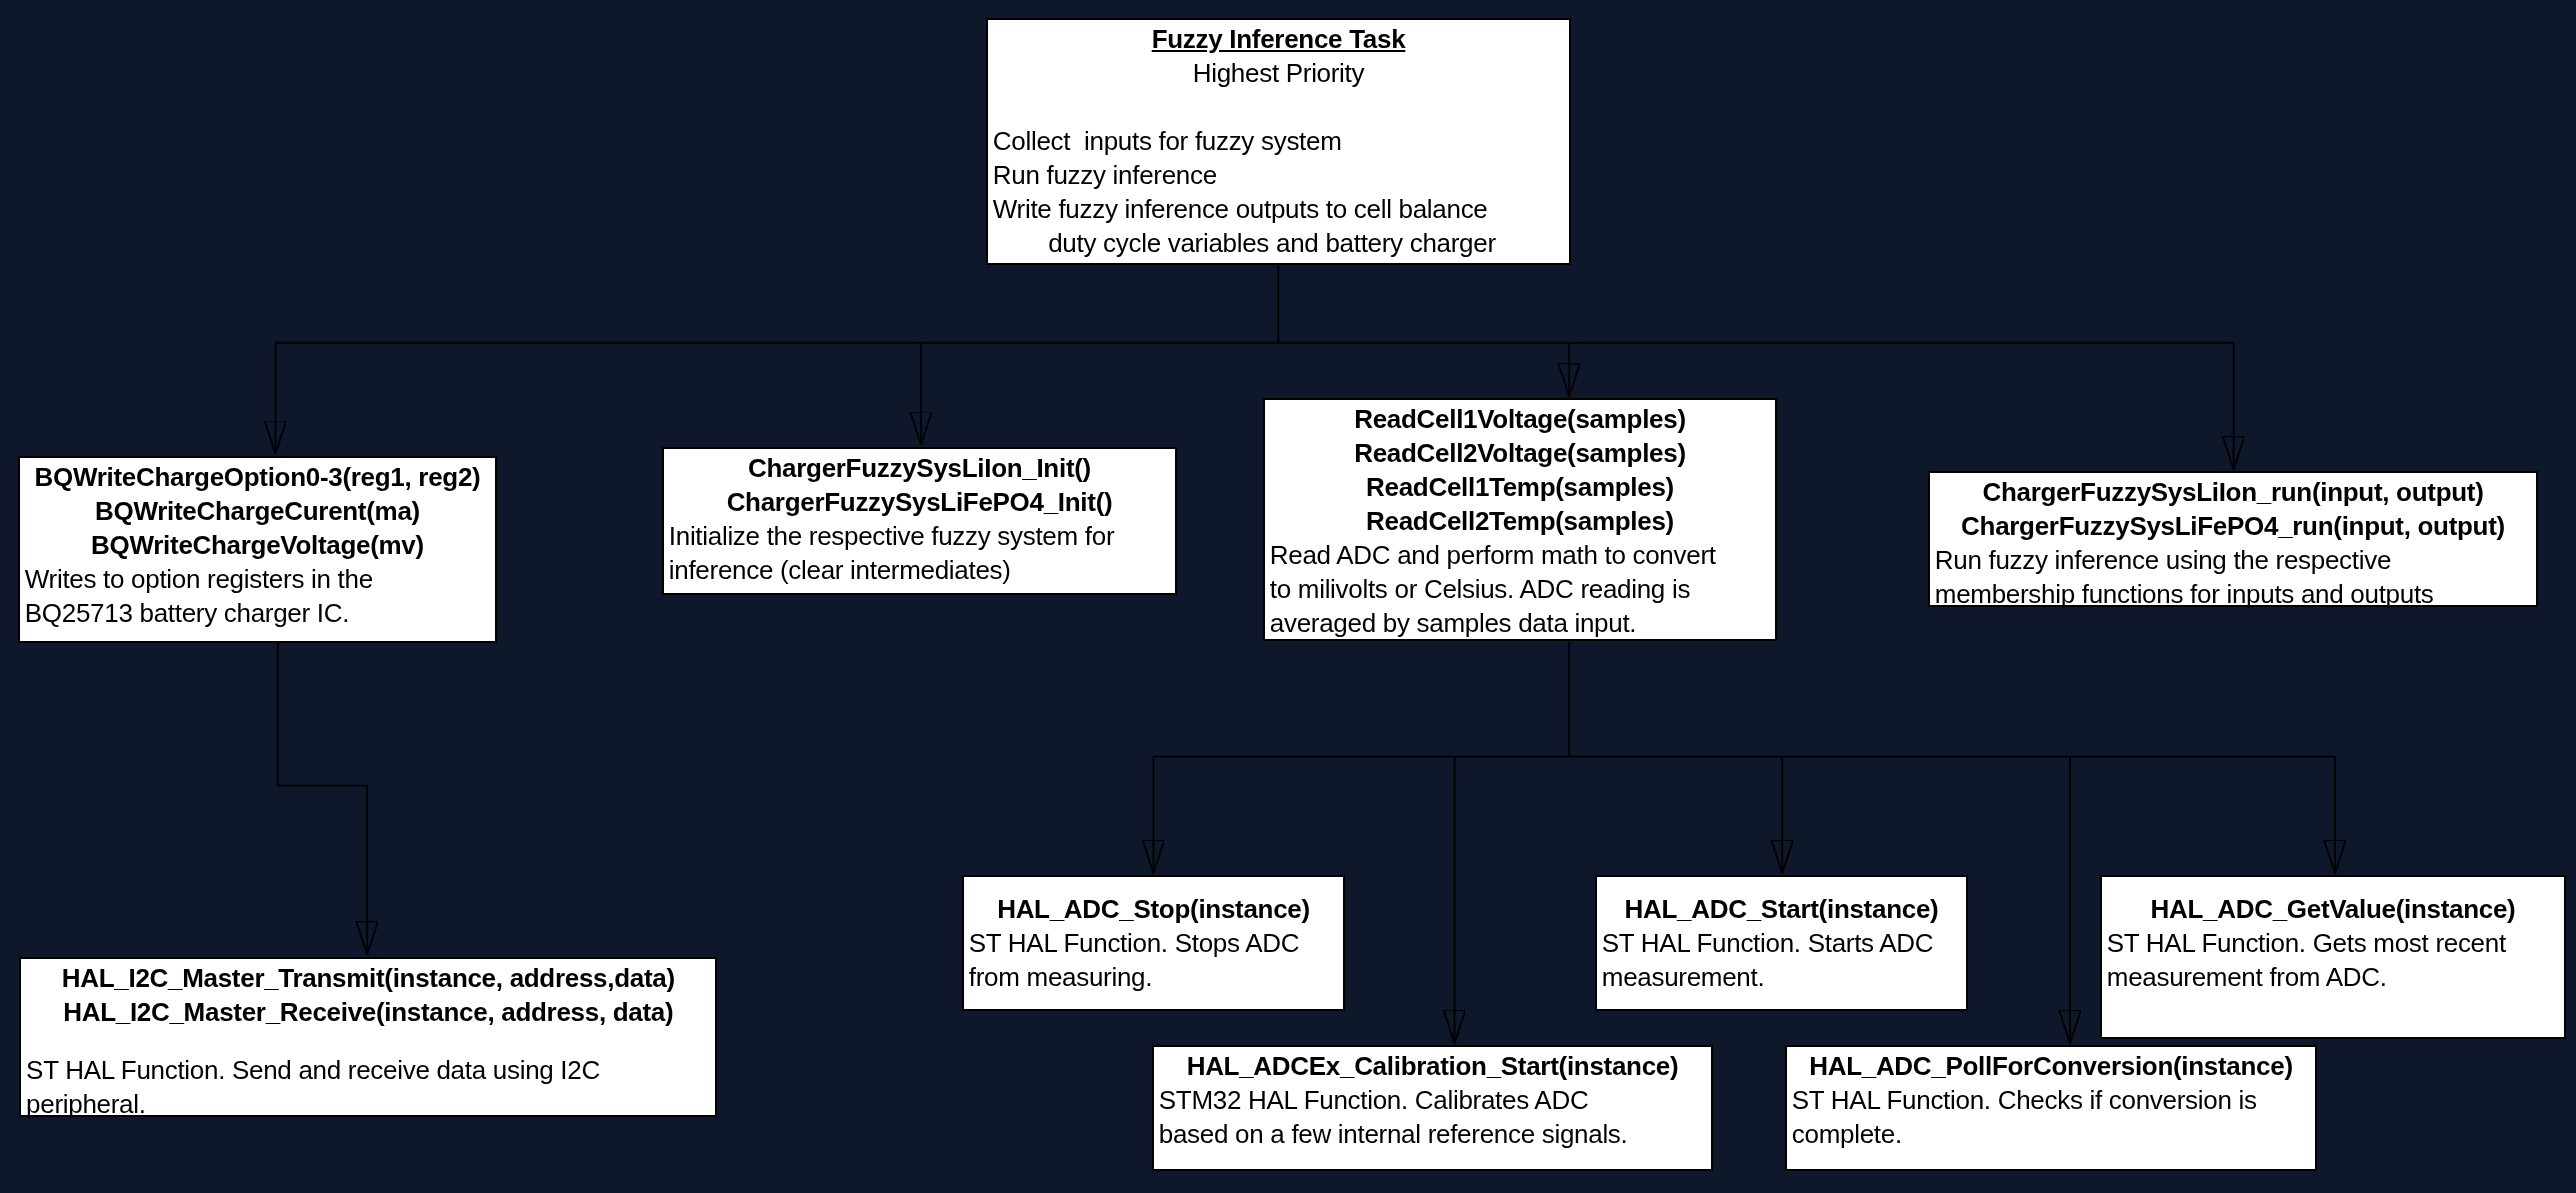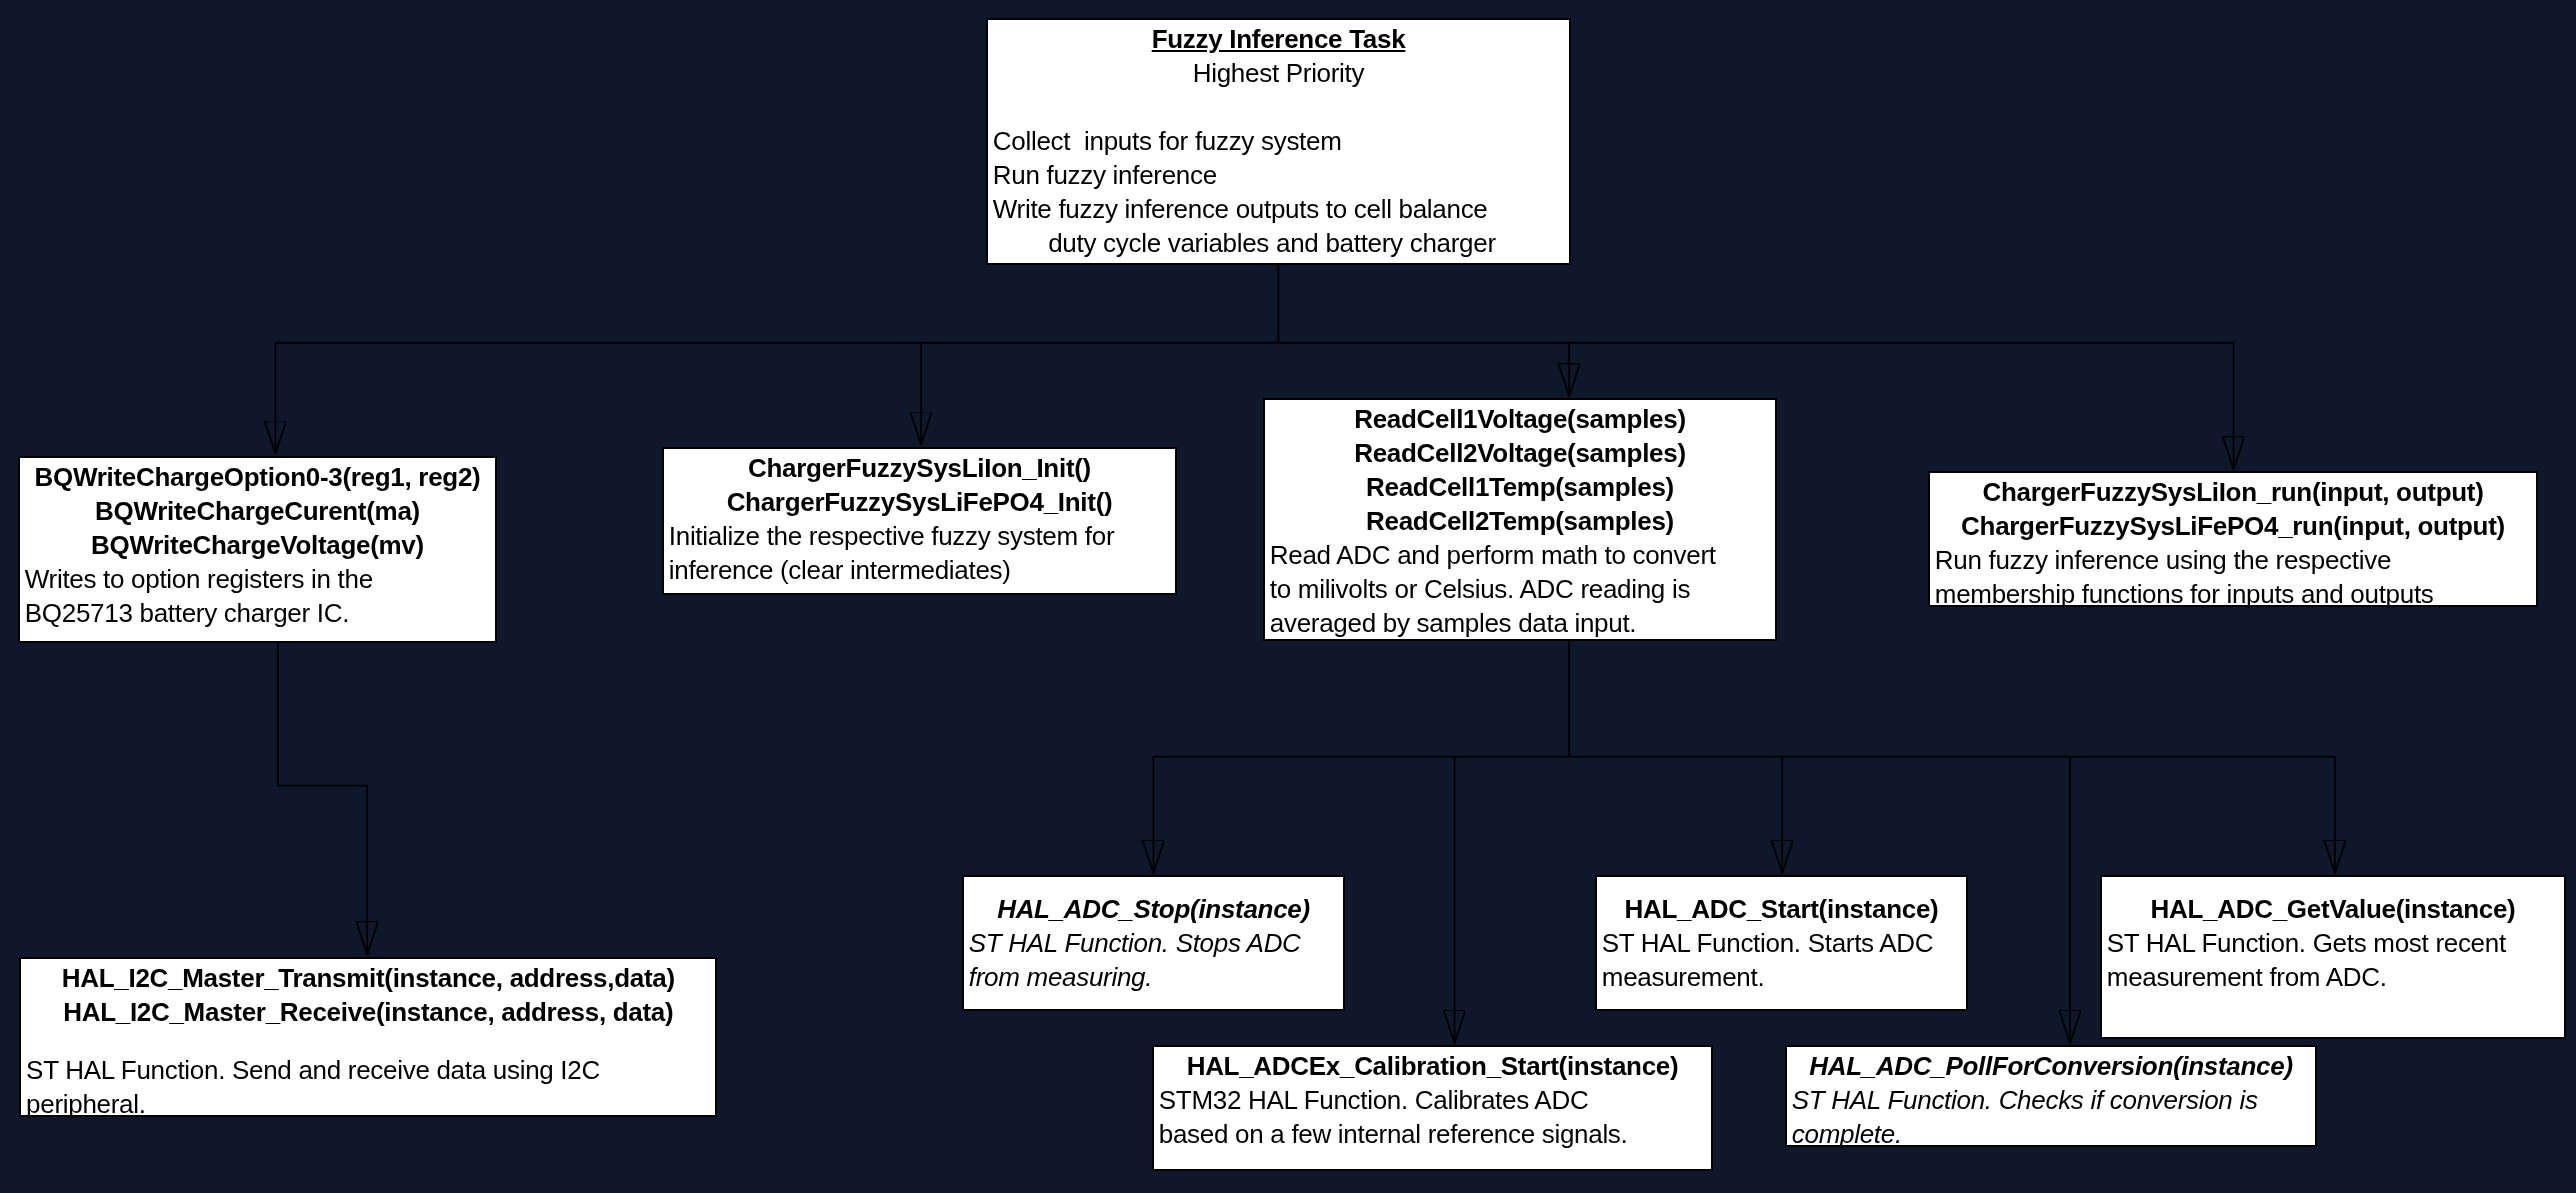--- a/index.html
+++ b/index.html
@@ -127,21 +127,21 @@
 membership functions for inputs and outputs</div>
   </div>
 
   <div class="node" style="left:19.3px; top:957px; width:698px; height:160px;">
     <div class="ttl">HAL_I2C_Master_Transmit(instance, address,data)
 HAL_I2C_Master_Receive(instance, address, data)</div>
     <div class="body gap-i2c">ST HAL Function. Send and receive data using I2C
 peripheral.</div>
   </div>
 
-  <div class="node pad-lg" style="left:962px; top:875px; width:383px; height:136px;font-style:italic;">
+  <div class="node pad-lg" style="left:962px; top:875px; width:383px; height:136px;">
     <div class="ttl">HAL_ADC_Stop(instance)</div>
     <div class="body">ST HAL Function. Stops ADC
 from measuring.</div>
   </div>
 
   <div class="node pad-lg" style="left:1595px; top:875px; width:373px; height:136px;">
     <div class="ttl">HAL_ADC_Start(instance)</div>
     <div class="body">ST HAL Function. Starts ADC
 measurement.</div>
   </div>
@@ -151,20 +151,20 @@
     <div class="body">ST HAL Function. Gets most recent
 measurement from ADC.</div>
   </div>
 
   <div class="node pad-sm" style="left:1152px; top:1045px; width:561px; height:126px;">
     <div class="ttl">HAL_ADCEx_Calibration_Start(instance)</div>
     <div class="body">STM32 HAL Function. Calibrates ADC
 based on a few internal reference signals.</div>
   </div>
 
-  <div class="node pad-sm" style="left:1785px; top:1045px; width:532px; height:102px;font-style:italic;">
+  <div class="node pad-sm" style="left:1785px; top:1045px; width:532px; height:126px;">
     <div class="ttl">HAL_ADC_PollForConversion(instance)</div>
     <div class="body">ST HAL Function. Checks if conversion is
 complete.</div>
   </div>
 
 </div>
 
 
 </body></html>

